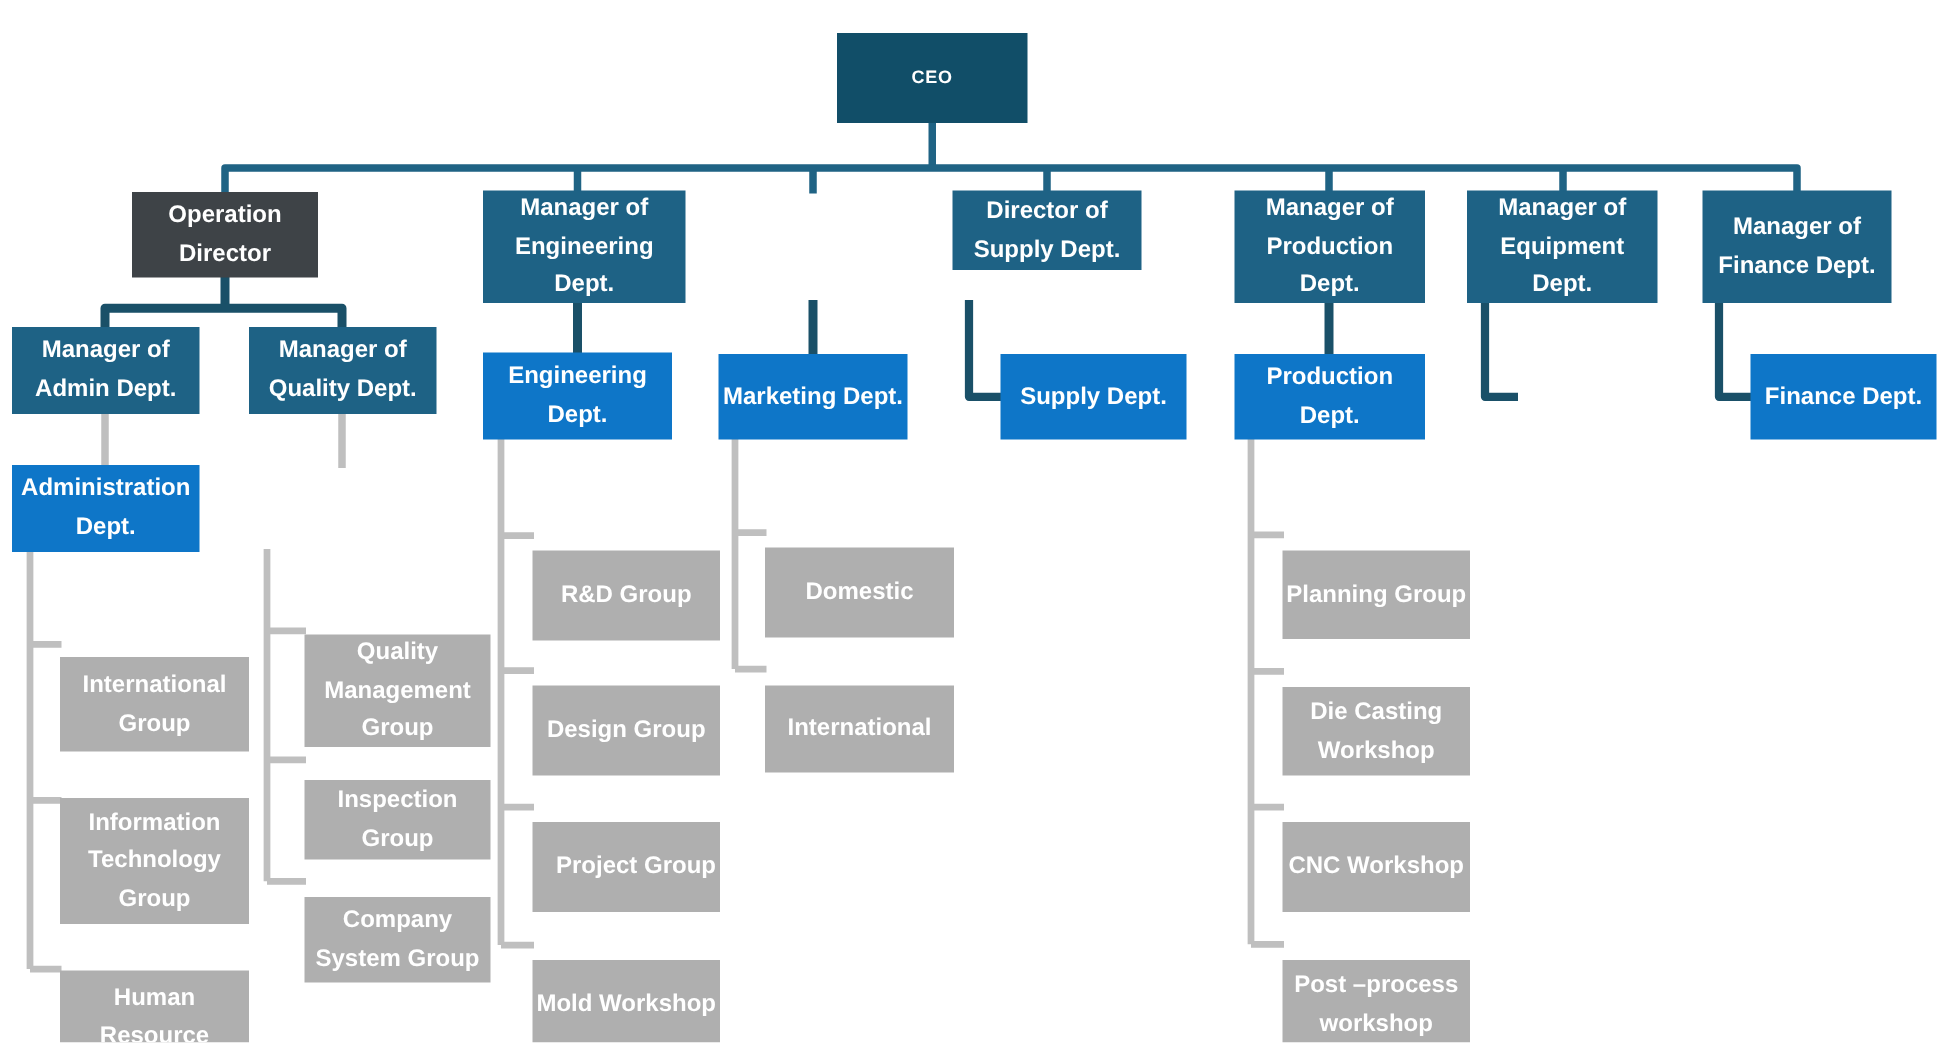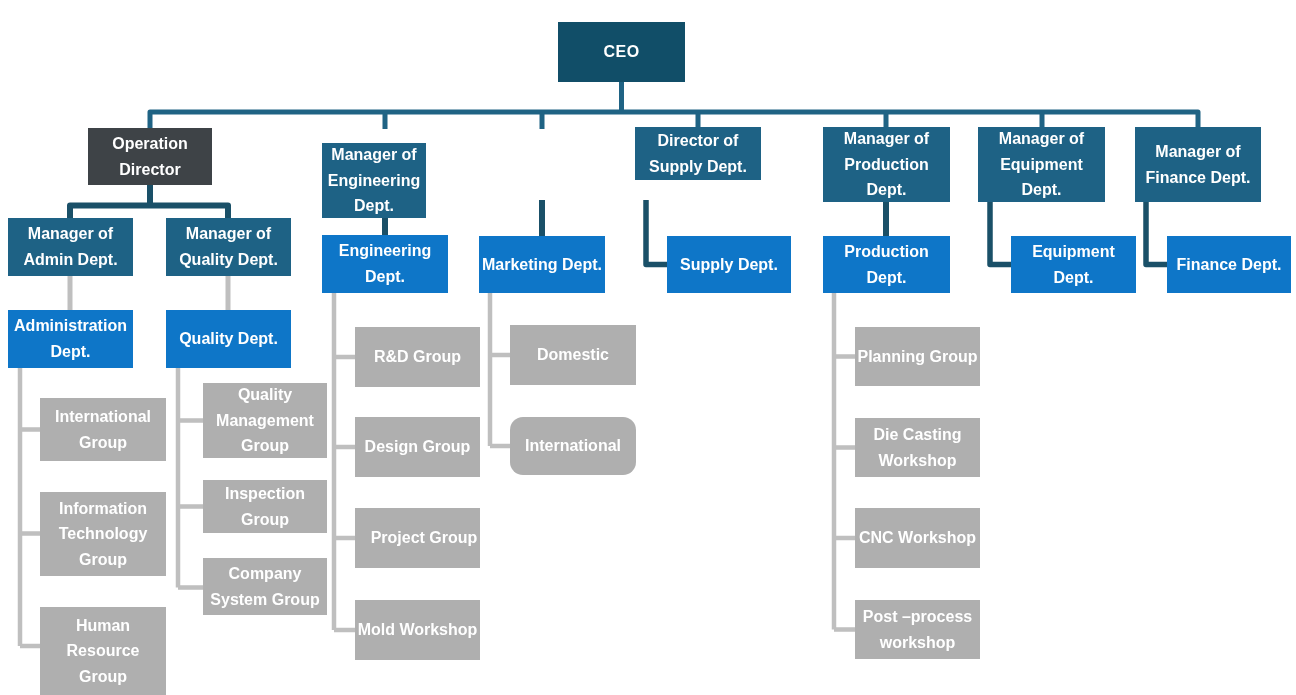--- a/index.html
+++ b/index.html
@@ -33,25 +33,25 @@
     position:absolute;
     display:flex;align-items:center;justify-content:center;
     text-align:center;
     color:var(--text);
     font-weight:bold;
     font-size:16px;
     line-height:1.6;
     padding:2px;
     box-sizing:border-box;
   }
-  .lv-exec{background:var(--executive-box);font-size:16px;letter-spacing:.5px;}
+  .lv-exec{background:var(--executive-box);font-size:12px;letter-spacing:.5px;}
   .lv-mgr{background:var(--manager-box);}
   .lv-dir{background:var(--director-box);}
   .lv-dept{background:var(--department-box);}
-  .lv-team{background:var(--team-box);}
+  .lv-team{background:var(--team-box);margin-top:40px;}
 </style>
 </head>
 <body>
 
 <div id="canvas">
 
   <svg id="connectors" width="1296" height="695" viewBox="0 0 1296 695">
 
     <path class="conn-primary" d="M621.5,82 V112"></path>
     <path class="conn-primary" d="M150,130 V112 H1198 V129"></path>
@@ -78,21 +78,21 @@
     <path class="conn-team" d="M834,291 V629.5 M834,356.5 H856 M834,447.5 H856 M834,538 H856 M834,629.5 H856"></path>
   </svg>
 
   <div class="node lv-exec" style="left:558px;top:22px;width:127px;height:60px;">
     <span>CEO</span>
   </div>
 
   <div class="node lv-dir" style="left:88px;top:128px;width:124px;height:57px;">
     <span>Operation Director</span>
   </div>
-  <div class="node lv-mgr" style="left:322px;top:143px;width:104px;height:75px;">
+  <div class="node lv-mgr" style="left:322px;top:127px;width:135px;height:75px;">
     <span>Manager of Engineering Dept.</span>
   </div>
   <div class="node lv-mgr" style="left:635px;top:127px;width:126px;height:53px;">
     <span>Director of Supply Dept.</span>
   </div>
   <div class="node lv-mgr" style="left:823px;top:127px;width:127px;height:75px;">
     <span>Manager of Production Dept.</span>
   </div>
   <div class="node lv-mgr" style="left:978px;top:127px;width:127px;height:75px;justify-content:center;">
     <span>Manager of Equipment Dept.</span>
@@ -113,31 +113,25 @@
   </div>
   <div class="node lv-dept" style="left:479px;top:236px;width:126px;height:57px;">
     <span>Marketing Dept.</span>
   </div>
   <div class="node lv-dept" style="left:667px;top:236px;width:124px;height:57px;">
     <span>Supply Dept.</span>
   </div>
   <div class="node lv-dept" style="left:823px;top:236px;width:127px;height:57px;">
     <span>Production Dept.</span>
   </div>
-  <div class="node lv-dept" style="left:1011px;top:236px;width:125px;height:57px;">
-    <span>Equipment Dept.</span>
-  </div>
   <div class="node lv-dept" style="left:1167px;top:236px;width:124px;height:57px;">
     <span>Finance Dept.</span>
   </div>
   <div class="node lv-dept" style="left:8px;top:310px;width:125px;height:58px;">
     <span>Administration Dept.</span>
-  </div>
-  <div class="node lv-dept" style="left:166px;top:310px;width:125px;height:58px;">
-    <span>Quality Dept.</span>
   </div>
 
   <div class="node lv-team" style="left:40px;top:398px;width:126px;height:63px;">
     <span>International Group</span>
   </div>
   <div class="node lv-team" style="left:40px;top:492px;width:126px;height:84px;">
     <span>Information Technology Group</span>
   </div>
   <div class="node lv-team" style="left:40px;top:607px;width:126px;height:88px;">
     <span>Human Resource Group</span>
@@ -162,21 +156,21 @@
   <div class="node lv-team" style="left:355px;top:508px;width:125px;height:60px;padding-left:15px;">
     <span>Project Group</span>
   </div>
   <div class="node lv-team" style="left:355px;top:600px;width:125px;height:60px;">
     <span>Mold Workshop</span>
   </div>
 
   <div class="node lv-team" style="left:510px;top:325px;width:126px;height:60px;">
     <span>Domestic</span>
   </div>
-  <div class="node lv-team" style="left:510px;top:417px;width:126px;height:58px;border-radius:13px;">
+  <div class="node lv-team" style="left:510px;top:417px;width:126px;height:58px;">
     <span>International</span>
   </div>
 
   <div class="node lv-team" style="left:855px;top:327px;width:125px;height:59px;">
     <span>Planning Group</span>
   </div>
   <div class="node lv-team" style="left:855px;top:418px;width:125px;height:59px;">
     <span>Die Casting Workshop</span>
   </div>
   <div class="node lv-team" style="left:855px;top:508px;width:125px;height:60px;">

